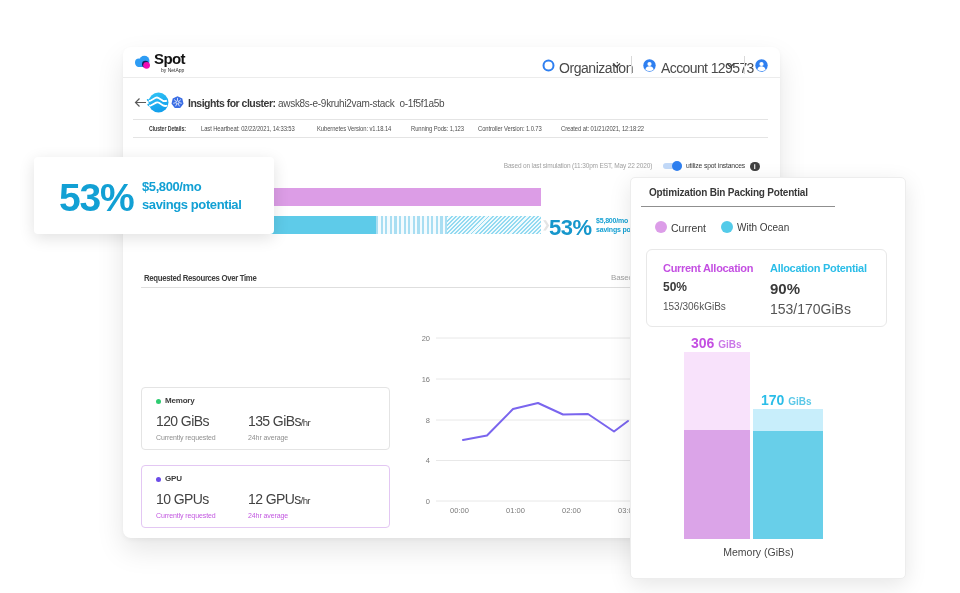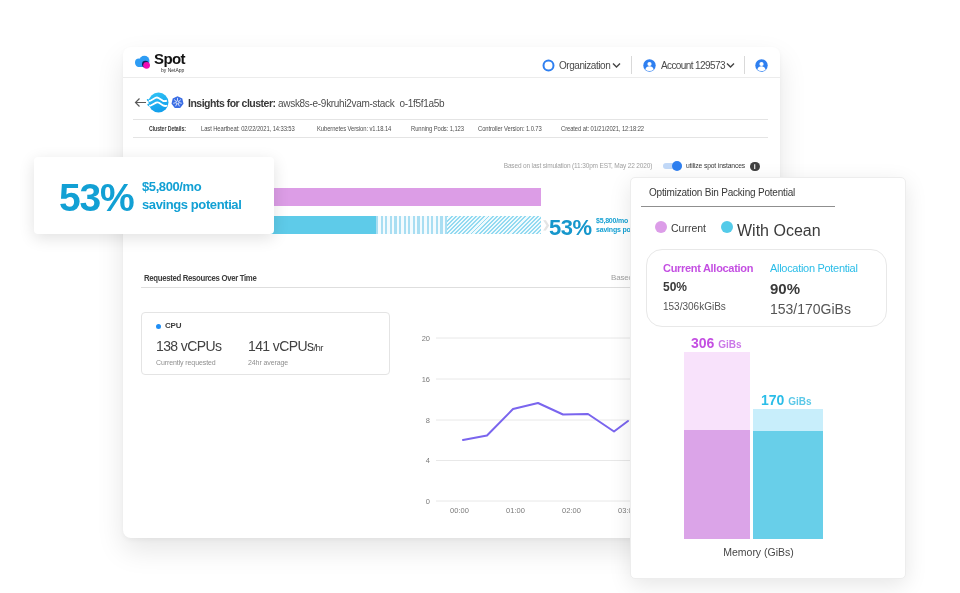--- a/index.html
+++ b/index.html
@@ -6,21 +6,21 @@
   html,body { width:960px; height:593px; background:#ffffff; font-family:"Liberation Sans", sans-serif; overflow:hidden; }
   .abs { position:absolute; }
   #stage { position:relative; width:832px; height:593px; }
 
   
   #main { left:123px; top:47px; width:657px; height:491px; background:#fff; border-radius:8px;
           box-shadow:0 2px 5px rgba(0,0,0,.04), 0 12px 28px rgba(0,0,0,.10); z-index:1; }
 
   
   #hdr { left:0; top:0; width:657px; height:31px; border-bottom:1px solid #ececec; }
-  .hdrtxt { font-size:10px; color:#4a4a4a; letter-spacing:-0.45px; top:13px; }
+  .hdrtxt { font-size:14px; color:#4a4a4a; letter-spacing:-0.45px; top:13px; }
   .vdiv { width:1px; height:18px; background:#d9d9d9; top:9px; }
 
   
   #insrow { left:0; top:31px; width:657px; height:41px;text-align:center; }
   .institle { font-size:10.5px; font-weight:bold; color:#383838; letter-spacing:-0.5px; }
   .insid { font-size:10px; color:#4d4d4d; letter-spacing:-0.3px; }
 
   
   #clbar { left:10px; top:72px; width:635px; height:19px; border-top:1px solid #e4e4e4; border-bottom:1px solid #e4e4e4; }
   .cltxt { font-size:6.5px; color:#4f4f4f; letter-spacing:-0.1px; top:5px; white-space:nowrap; transform:scaleX(.9); transform-origin:left; }
@@ -153,27 +153,35 @@
     <div class="abs hbar" style="left:253px; top:169px; width:71px; background:repeating-linear-gradient(90deg,#a9def2 0px,#a9def2 2.2px,#f4fbfe 2.2px,#f4fbfe 4.6px);"></div>
     <div class="abs hbar" style="left:324px; top:169px; width:94px; background:repeating-linear-gradient(135deg,#93daf1 0px,#93daf1 1.4px,#f0fafd 1.4px,#f0fafd 2.9px);"></div>
     <div class="abs" style="left:419px; top:172px; font-size:10px; color:#e4e4e4; font-weight:bold;">❯</div>
     <div class="abs" style="left:426px; top:168px; font-size:22px; font-weight:bold; color:#1697cc; letter-spacing:-0.5px;">53%</div>
     <div class="abs" style="left:473px; top:170px; font-size:7px; font-weight:bold; color:#18a2d4; letter-spacing:-0.2px; line-height:8.5px; white-space:nowrap;">$5,800/mo<br>savings potential</div>
 
     <div class="abs sectitle" style="left:21px; top:225px; transform:scaleX(.82); transform-origin:left;">Requested Resources Over Time</div>
     <div class="abs simgray" style="left:488px; top:226px;">Based on last simulation (11:30</div>
     <div class="abs" style="left:18px; top:240px; width:627px; height:1px; background:#dedede;"></div>
 
-    <div class="abs mcard" style="top:265px;">
-      <div class="abs mdot" style="background:#1f8ef5;"></div>
-      <div class="abs mlabel">CPU</div>
-      <div class="abs mnum" style="left:14px;">138 vCPUs</div>
-      <div class="abs mnum" style="left:106px;">141 vCPUs<span class="unit">/hr</span></div>
+    <div class="abs mcard" style="top:340px;">
+      <div class="abs mdot" style="background:#2ecc71;"></div>
+      <div class="abs mlabel">Memory</div>
+      <div class="abs mnum" style="left:14px;">120 GiBs</div>
+      <div class="abs mnum" style="left:106px;">135 GiBs<span class="unit">/hr</span></div>
       <div class="abs msmall" style="left:14px;">Currently requested</div>
       <div class="abs msmall" style="left:106px;">24hr average</div>
+    </div>
+    <div class="abs mcard" style="top:418px; border-color:#e3c7f3;">
+      <div class="abs mdot" style="background:#6b4ce8;"></div>
+      <div class="abs mlabel">GPU</div>
+      <div class="abs mnum" style="left:14px;">10 GPUs</div>
+      <div class="abs mnum" style="left:106px;">12 GPUs<span class="unit">/hr</span></div>
+      <div class="abs msmall" style="left:14px; color:#c257e0;">Currently requested</div>
+      <div class="abs msmall" style="left:106px; color:#c257e0;">24hr average</div>
     </div>
 
     <svg class="abs" style="left:290px; top:280px;" width="354" height="200" viewBox="0 0 354 200">
       <g stroke="#e8e8e8" stroke-width="1">
         <line x1="23" y1="11" x2="354" y2="11"></line>
         <line x1="23" y1="52" x2="354" y2="52"></line>
         <line x1="23" y1="93" x2="354" y2="93"></line>
         <line x1="23" y1="133.5" x2="354" y2="133.5"></line>
         <line x1="23" y1="174" x2="354" y2="174"></line>
       </g>
@@ -193,31 +201,31 @@
       <polyline points="50,113 74,108.5 100,82 125,76 150,87.5 175,87 201,104.5 215,94" fill="none" stroke="#7a65ee" stroke-width="2" stroke-linejoin="round" stroke-linecap="round"></polyline>
     </svg>
   </div>
 
   <div id="lcard" class="abs">
     <div class="abs" style="left:25px; top:19px; font-size:39px; font-weight:bold; color:#12a0d4; letter-spacing:-1.2px;">53%</div>
     <div class="abs" style="left:108px; top:21px; font-size:13px; font-weight:bold; color:#12a0d4; letter-spacing:-0.4px; line-height:18px; white-space:nowrap;">$5,800/mo<br>savings potential</div>
   </div>
 
   <div id="rcard" class="abs">
-    <div class="abs" style="left:18px; top:9px; font-size:10px; font-weight:normal; color:#383838; letter-spacing:-0.2px;">Optimization Bin Packing Potential</div>
+    <div class="abs" style="left:18px; top:9px; font-size:10px; font-weight:bold; color:#383838; letter-spacing:-0.2px;">Optimization Bin Packing Potential</div>
     <div class="abs" style="left:10px; top:28px; width:194px; height:1px; background:#8f8f8f;"></div>
 
     <div class="abs" style="left:24px; top:43px; width:12px; height:12px; border-radius:50%; background:#dc9de8;"></div>
     <div class="abs" style="left:40px; top:44px; font-size:10.5px; color:#3a3a3a;">Current</div>
     <div class="abs" style="left:90px; top:43px; width:12px; height:12px; border-radius:50%; background:#54cbe9;"></div>
-    <div class="abs" style="left:106px; top:44px; font-size:16px; color:#3a3a3a;text-align:right;">With Ocean</div>
-
-    <div class="abs" style="left:15px; top:71px; width:241px; height:78px; border:1px solid #e8e8e8; border-radius:16px;">
+    <div class="abs" style="left:106px; top:44px; font-size:10px; color:#3a3a3a;text-align:right;">With Ocean</div>
+
+    <div class="abs" style="left:15px; top:71px; width:241px; height:78px; border:1px solid #e8e8e8; border-radius:6px;">
       <div class="abs" style="left:16px; top:12px; font-size:11px; font-weight:bold; color:#c44fe2; letter-spacing:-0.3px;">Current Allocation</div>
-      <div class="abs" style="left:123px; top:12px; font-size:11px; font-weight:normal; color:#2bbde8; letter-spacing:-0.3px;">Allocation Potential</div>
+      <div class="abs" style="left:123px; top:12px; font-size:11px; font-weight:bold; color:#2bbde8; letter-spacing:-0.3px;">Allocation Potential</div>
       <div class="abs" style="left:16px; top:30px; font-size:12px; font-weight:bold; color:#3a3a3a;">50%</div>
       <div class="abs" style="left:123px; top:30px; font-size:15px; font-weight:bold; color:#3a3a3a;">90%</div>
       <div class="abs" style="left:16px; top:51px; font-size:10px; color:#555;">153/306kGiBs</div>
       <div class="abs" style="left:123px; top:51px; font-size:14px; color:#555;">153/170GiBs</div>
     </div>
 
     <div class="abs" style="left:60px; top:157px; font-size:14px; font-weight:bold; color:#c44fe2;">306 <span style="font-size:10px; color:#cb78e8;">GiBs</span></div>
     <div class="abs" style="left:53px; top:174px; width:66px; height:187px; background:#f8e2fb;"></div>
     <div class="abs" style="left:53px; top:252px; width:66px; height:109px; background:#dba4e8;"></div>
     <div class="abs" style="left:130px; top:214px; font-size:14px; font-weight:bold; color:#2bbde8;">170 <span style="font-size:10px; color:#5ac8e8;">GiBs</span></div>

